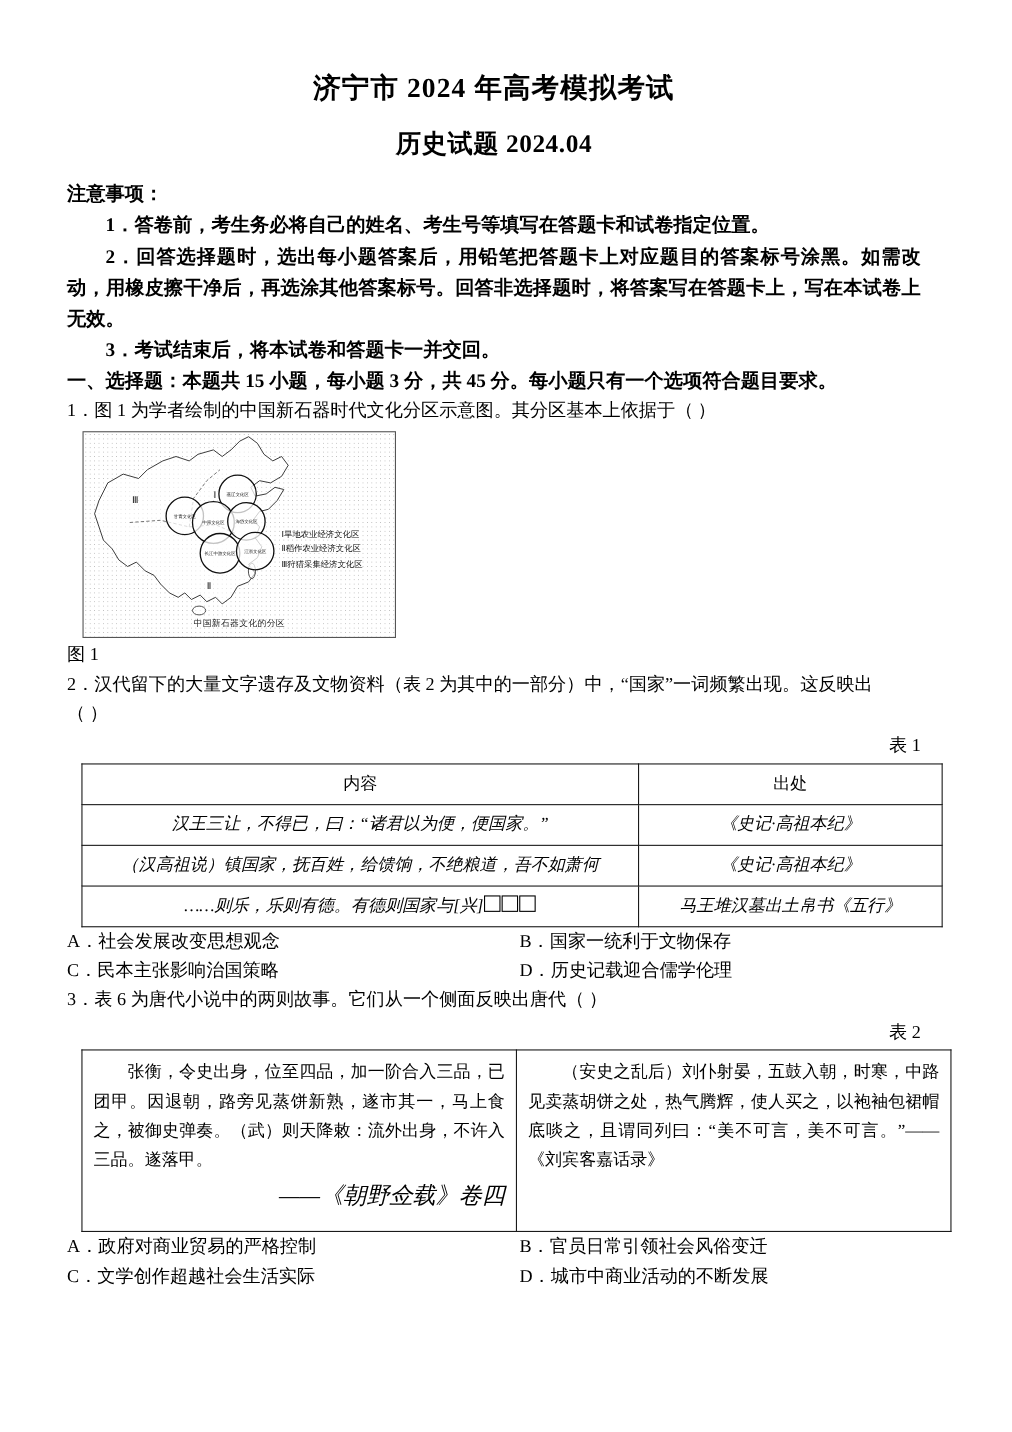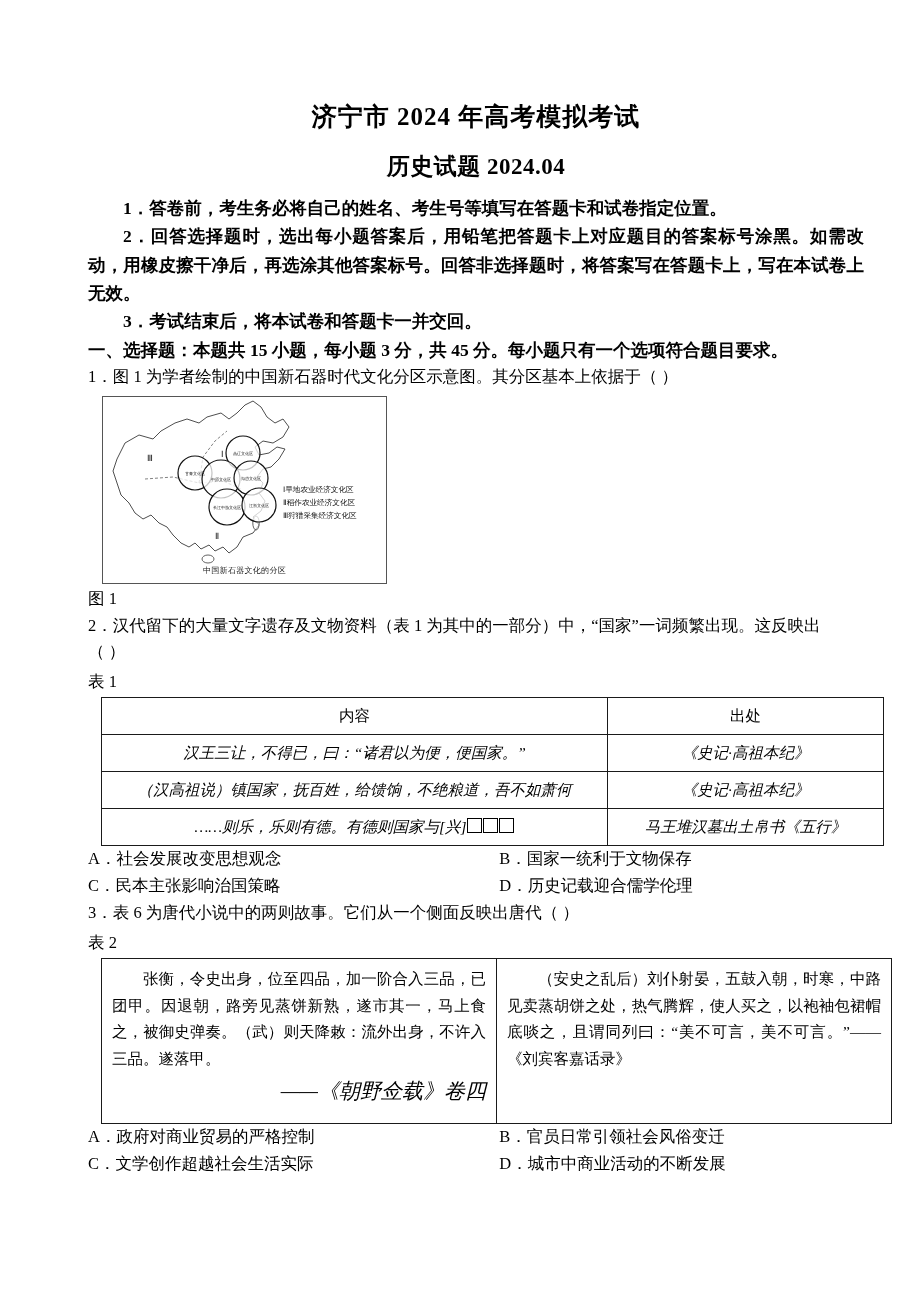--- a/index.html
+++ b/index.html
@@ -17,24 +17,23 @@
   }
   .page {
     width: 920px;
     height: 1302px;
     padding: 0;
     box-sizing: border-box;
     position: relative;
   }
   .inner {
     position: absolute;
-    left: 88px;
+    left: 61px;
     top: 62px;
     width: 776px;
-    margin-top: 36px;
   }
 
   
   .title-main {
     text-align: center;
     font-size: 25px;
     font-weight: bold;
     letter-spacing: 1px;
     margin: 0 0 4px 0;
     line-height: 1.5;
@@ -154,21 +153,21 @@
     letter-spacing: -0.1px;
   }
   .fig-label {
     font-size: 16.5px;
     line-height: 1.62;
     margin: 2px 0 0 0;
   }
 
   
   .tbl-caption {
-    text-align: left;
+    text-align: right;
     font-size: 16.5px;
     line-height: 1.6;
     margin: 3px 0 2px 0;
   }
   table.exam {
     border-collapse: collapse;
     width: 748px;
     margin: 0 0 0 13px;
     table-layout: fixed;
   }
@@ -221,20 +220,21 @@
 </style>
 </head>
 <body>
 
 <div class="page">
   <div class="inner">
 
     <div class="title-main">济宁市 2024 年高考模拟考试</div>
     <div class="title-sub">历史试题 2024.04</div>
 
+    <div class="notice-head">注意事项：</div>
     <p class="notice-item">1．答卷前，考生务必将自己的姓名、考生号等填写在答题卡和试卷指定位置。</p>
     <p class="notice-item">2．回答选择题时，选出每小题答案后，用铅笔把答题卡上对应题目的答案标号涂黑。如需改动，用橡皮擦干净后，再选涂其他答案标号。回答非选择题时，将答案写在答题卡上，写在本试卷上无效。</p>
     <p class="notice-item">3．考试结束后，将本试卷和答题卡一并交回。</p>
 
     <div class="section-head">一、选择题：本题共 15 小题，每小题 3 分，共 45 分。每小题只有一个选项符合题目要求。</div>
 
     <p class="q-line"><span>1．</span><span>图 1 为学者绘制的中国新石器时代文化分区示意图。其分区基本上依据于（      ）</span></p>
 
     <div class="figure-wrap">
       <div class="map-box">
@@ -281,21 +281,21 @@
           <div>Ⅱ稻作农业经济文化区</div>
           <div>Ⅲ狩猎采集经济文化区</div>
         </div>
 
         <div class="map-caption">中国新石器文化的分区</div>
       </div>
     </div>
     <p class="fig-label">图 1</p>
 
 
-    <p class="q-line"><span>2．</span><span>汉代留下的大量文字遗存及文物资料（表 1 为其中的一部分）中，“国家”一词频繁出现。这反映出</span></p>
+    <p class="q-line"><span>2．</span><span>汉代留下的大量文字遗存及文物资料（表 2 为其中的一部分）中，“国家”一词频繁出现。这反映出</span></p>
     <p class="q-cont">（      ）</p>
 
     <div class="tbl-caption">表 1</div>
     <table class="exam t1">
       <tbody>
           <tr>
         <th class="t1-c1">内容</th>
         <th class="t1-c2">出处</th>
       </tr>
       <tr>

